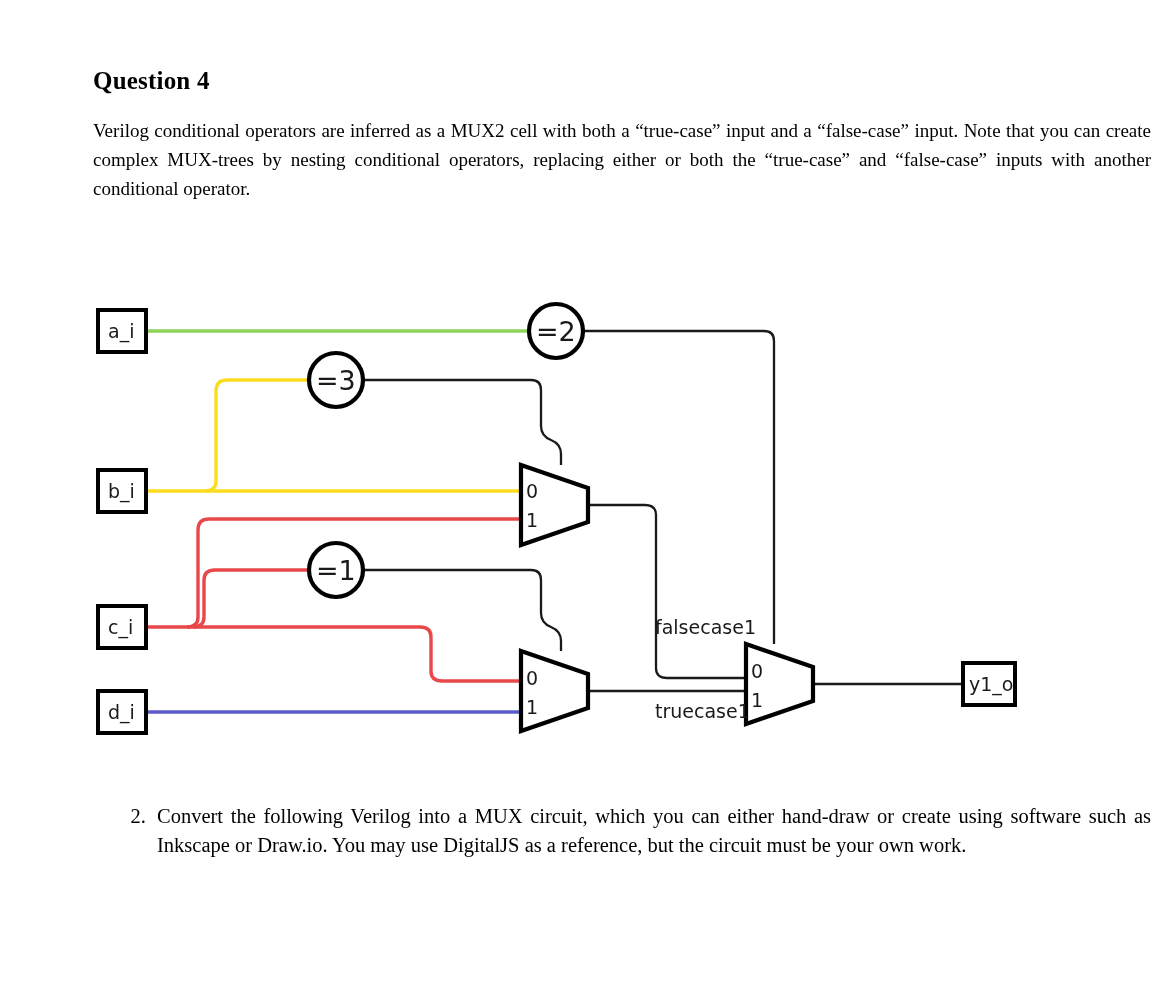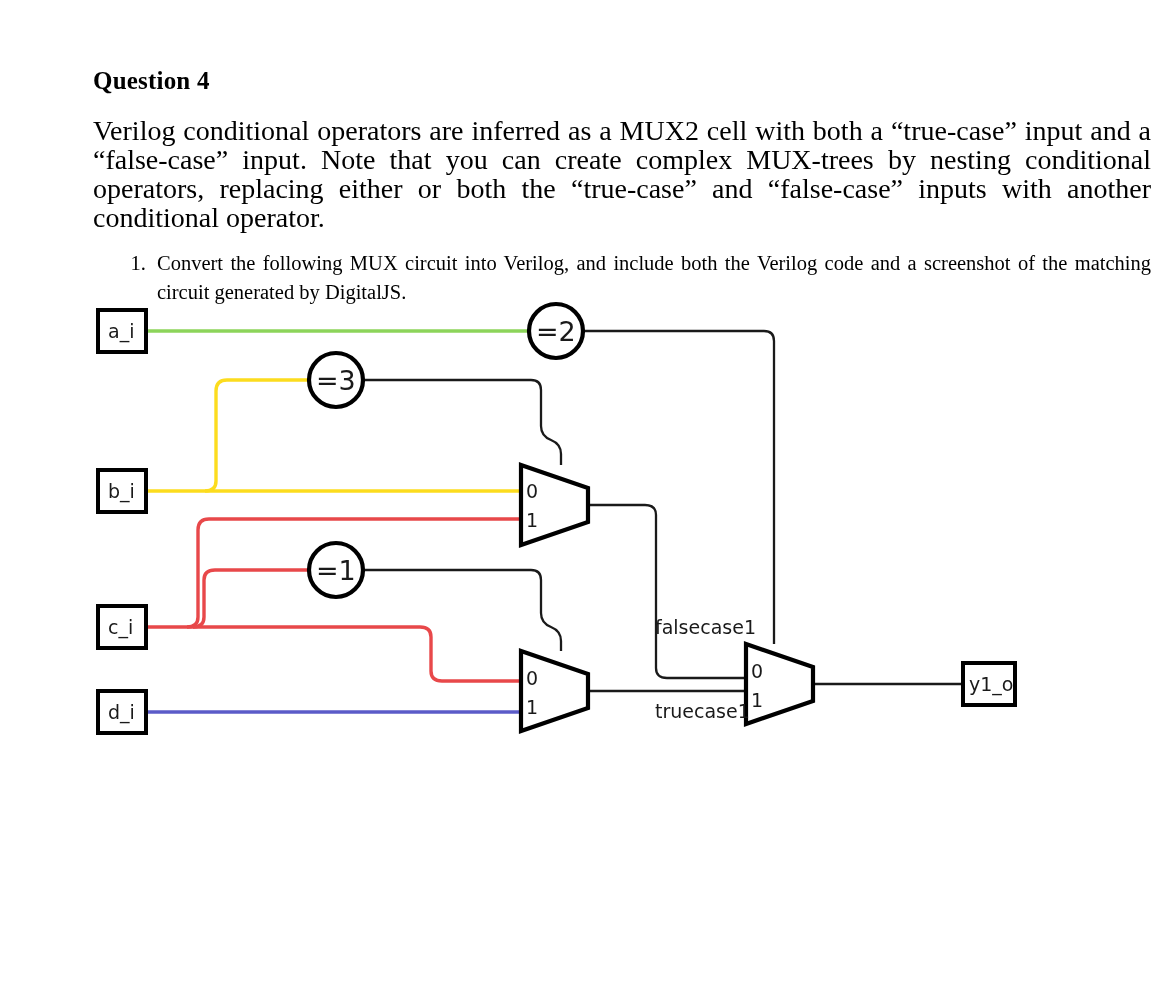--- a/index.html
+++ b/index.html
@@ -31,21 +31,21 @@
   h1.q-title {
     font-family: "Liberation Serif", "DejaVu Serif", serif;
     font-size: 25px;
     font-weight: bold;
     margin: 0 0 0 0;
     padding: 0;
     letter-spacing: 0.2px;
     line-height: 34px;
   }
   p.para {
-    font-size: 28px;
+    font-size: 19px;
     line-height: 29px;
     margin: 18px 0 0 0;
     text-align: justify;
     text-justify: inter-word;
     hyphens: none;
   }
   ol.qlist {
     margin: 17px 0 0 0;
     padding-left: 58px;
     font-size: 20.5px;
@@ -101,23 +101,20 @@
   .w-bus { fill: none; stroke-width: 3.4; stroke-linecap: butt; stroke-linejoin: round; }
 </style>
 </head>
 <body>
 
 <div class="page">
 
   <div class="doc-body">
     <h1 class="q-title">Question 4</h1>
     <p class="para">Verilog conditional operators are inferred as a MUX2 cell with both a “true-case” input and a “false-case” input. Note that you can create complex MUX-trees by nesting conditional operators, replacing either or both the “true-case” and “false-case” inputs with another conditional operator.</p>
-    <ol class="qlist">
-      <li>Convert the following MUX circuit into Verilog, and include both the Verilog code and a screenshot of the matching circuit generated by DigitalJS.</li>
-    </ol>
   </div>
 
   <div class="circuit-wrap">
     <svg class="circuit" width="1172" height="999" viewBox="0 0 1172 999" xmlns="http://www.w3.org/2000/svg">
 
       <path class="w-bus" stroke="#8CD45A" d="M146,291 L529,291"></path>
 
       <path class="w" stroke="#1a1a1a" d="M583,291 L764,291 Q774,291 774,301 L774,604"></path>
 
       <path class="w-bus" stroke="#FCDC1E" d="M146,451 L521,451"></path>
@@ -200,15 +197,18 @@
         <text class="sel-text" x="751" y="667">1</text>
       </g>
 
       <text class="wire-text" x="655" y="594">falsecase1</text>
       <text class="wire-text" x="655" y="678">truecase1</text>
 
     </svg>
   </div>
 
   <div class="doc-body" style="top: 745px;">
+    <ol class="qlist" start="2">
+      <li>Convert the following Verilog into a MUX circuit, which you can either hand-draw or create using software such as Inkscape or Draw.io. You may use DigitalJS as a reference, but the circuit must be your own work.</li>
+    </ol>
   </div>
 
 </div>
 
 </body></html>

